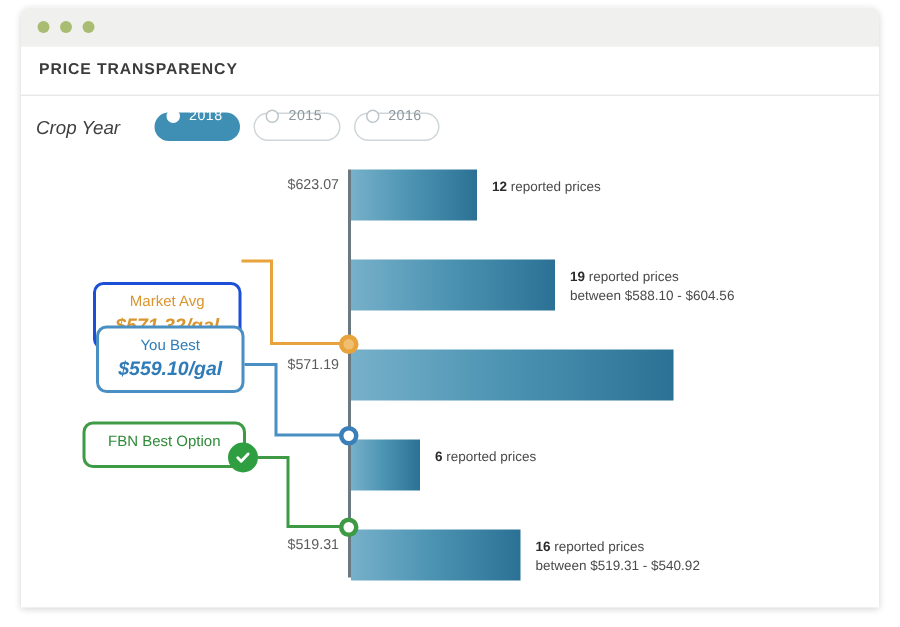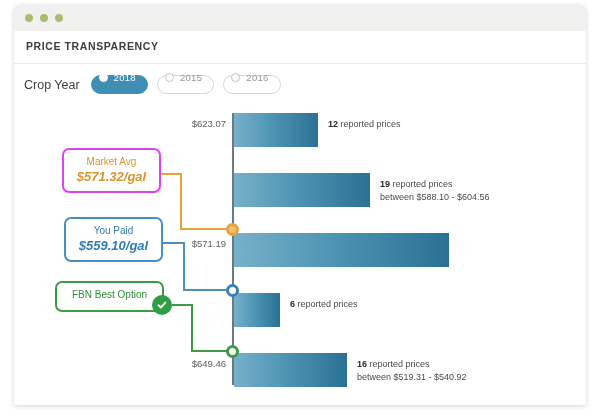--- a/index.html
+++ b/index.html
@@ -81,21 +81,22 @@
     position: absolute;
     left: 10px;
     top: 70px;
     display: flex;
     align-items: center;
     gap: 9px;
   }
   .cropyear-label {
     font-size: 12.5px;
     color: #3f3f3f;
-    margin-right: 2px;
+    margin-right: 14px;
+    font-style: italic;
   }
   .pill {
     display: flex;
     align-items: center;
     gap: 6px;
     height: 19px;
     padding: 0 11px 14px 7px;
     border-radius: 11px;
     border: 1px solid #cfd6da;
     background: #ffffff;
@@ -205,21 +206,21 @@
     font-size: 10px;
     line-height: 1.1;
     margin-bottom: 3px;
   }
   .callout .c-value {
     font-size: 13px;
     font-weight: bold;
     line-height: 1.1;
     font-style: italic;
   }
-  .callout.orange { border: 2px solid #d946ef; }
+  .callout.orange { border: 2px solid #1d4ed8; margin-top: 40px; }
   .callout.orange .c-title,
   .callout.orange .c-value { color: #d9952e; }
   .callout.blue { border: 2px solid #4a8fc4; }
   .callout.blue .c-title,
   .callout.blue .c-value { color: #2f7cb8; }
   .callout.green { border: 2px solid #3f9a46; }
   .callout.green .c-title,
   .callout.green .c-value { color: #2f8a38; }
 
   .check-badge {
@@ -288,21 +289,21 @@
 
       <path d="M 158 300 L 178 300 L 178 346 L 219 346" fill="none" stroke="#3f9a46" stroke-width="2"></path>
     </svg>
 
     <div class="chart">
 
       <div class="axis-line"></div>
 
       <div class="axis-label" style="left:152px; top:13px;">$623.07</div>
       <div class="axis-label" style="left:152px; top:133px;">$571.19</div>
-      <div class="axis-label" style="left:152px; top:253px;">$649.46</div>
+      <div class="axis-label" style="left:152px; top:253px;">$519.31</div>
 
       <div class="bar" style="top:8px;   width:84px;"></div>
       <div class="bar-note" style="left:314px; top:13px;">
         <span><b>12</b>
         <span>reported prices</span></span><br>
       </div>
 
       <div class="bar" style="top:68px;  width:136px;"></div>
       <div class="bar-note" style="left:366px; top:73px;">
         <span><b>19</b>
@@ -330,21 +331,21 @@
       <div class="marker green" style="left:212px; top:240px;"></div>
 
     </div>
 
     <div class="callout orange" style="left:48px; top:143px; width:99px;">
       <div class="c-title">Market Avg</div>
       <div class="c-value">$571.32/gal</div>
     </div>
 
     <div class="callout blue" style="left:50px; top:212px; width:99px;">
-      <div class="c-title">You Paid</div>
+      <div class="c-title">You Best</div>
       <div class="c-value">$559.10/gal</div>
     </div>
 
     <div class="callout green" style="left:41px; top:276px; width:109px;">
       <div class="c-title">FBN Best Option</div>
     </div>
 
     <div class="check-badge" style="left:138px; top:290px;">
       <svg width="12" height="12" viewBox="0 0 12 12" aria-hidden="true">
         <path d="M2.5 6.2 L4.8 8.5 L9.4 3.6" fill="none" stroke="#ffffff" stroke-width="1.9" stroke-linecap="round" stroke-linejoin="round"></path>

